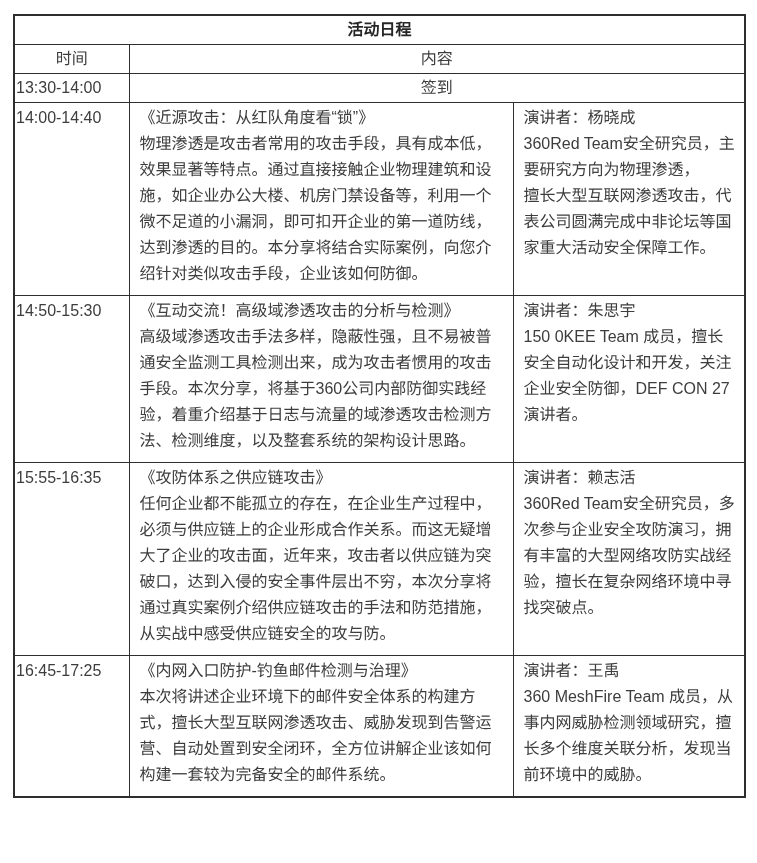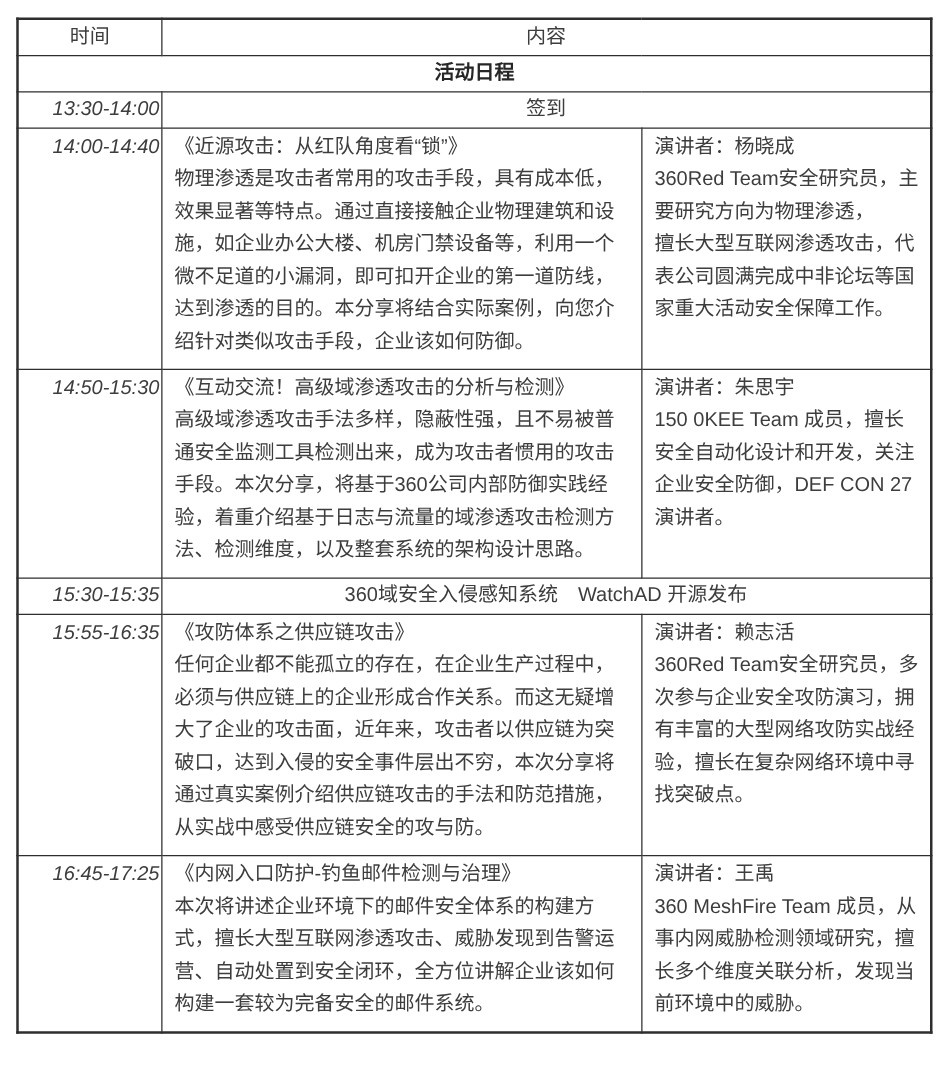--- a/index.html
+++ b/index.html
@@ -39,23 +39,22 @@
     text-align: center;
     vertical-align: middle;
     height: 27px;
   }
   td.center-cell {
     text-align: center;
     vertical-align: middle;
     height: 27px;
   }
   td.time-cell {
-    text-align: right;
+    text-align: left;
     padding-top: 2px;
-    font-style: italic;
   }
   td.time-cell.mid {
     vertical-align: middle;
     padding-top: 0;
   }
   td.content-cell, td.speaker-cell {
     padding: 2px 8px 8px 10px;
   }
   .session-desc, .speaker-bio {
     white-space: pre-line;
@@ -67,26 +66,26 @@
 <div class="page">
   <table class="schedule">
     <colgroup>
       <col class="col-time">
       <col class="col-content">
       <col class="col-speaker">
     </colgroup>
     <tbody>
 
       <tr>
-        <td class="center-cell">时间</td>
-        <td class="center-cell" colspan="2">内容</td>
+        <td class="title-cell" colspan="3">活动日程</td>
       </tr>
 
       <tr>
-        <td class="title-cell" colspan="3">活动日程</td>
+        <td class="center-cell">时间</td>
+        <td class="center-cell" colspan="2">内容</td>
       </tr>
 
       <tr>
         <td class="time-cell mid">13:30-14:00</td>
         <td class="center-cell" colspan="2">签到</td>
       </tr>
 
       <tr>
         <td class="time-cell">14:00-14:40</td>
         <td class="content-cell">
@@ -105,24 +104,20 @@
         <td class="content-cell">
           <div class="session-title">《互动交流！高级域渗透攻击的分析与检测》</div>
           <div class="session-desc">高级域渗透攻击手法多样，隐蔽性强，且不易被普通安全监测工具检测出来，成为攻击者惯用的攻击手段。本次分享，将基于360公司内部防御实践经验，着重介绍基于日志与流量的域渗透攻击检测方法、检测维度，以及整套系统的架构设计思路。</div>
         </td>
         <td class="speaker-cell">
           <div class="speaker-name">演讲者：朱思宇</div>
           <div class="speaker-bio">150 0KEE Team 成员，擅长安全自动化设计和开发，关注企业安全防御，DEF CON 27演讲者。</div>
         </td>
       </tr>
 
-      <tr>
-        <td class="time-cell mid">15:30-15:35</td>
-        <td class="center-cell" colspan="2">360域安全入侵感知系统　WatchAD 开源发布</td>
-      </tr>
 
       <tr>
         <td class="time-cell">15:55-16:35</td>
         <td class="content-cell">
           <div class="session-title">《攻防体系之供应链攻击》</div>
           <div class="session-desc">任何企业都不能孤立的存在，在企业生产过程中，必须与供应链上的企业形成合作关系。而这无疑增大了企业的攻击面，近年来，攻击者以供应链为突破口，达到入侵的安全事件层出不穷，本次分享将通过真实案例介绍供应链攻击的手法和防范措施，从实战中感受供应链安全的攻与防。</div>
         </td>
         <td class="speaker-cell">
           <div class="speaker-name">演讲者：赖志活</div>
           <div class="speaker-bio">360Red Team安全研究员，多次参与企业安全攻防演习，拥有丰富的大型网络攻防实战经验，擅长在复杂网络环境中寻找突破点。</div>

